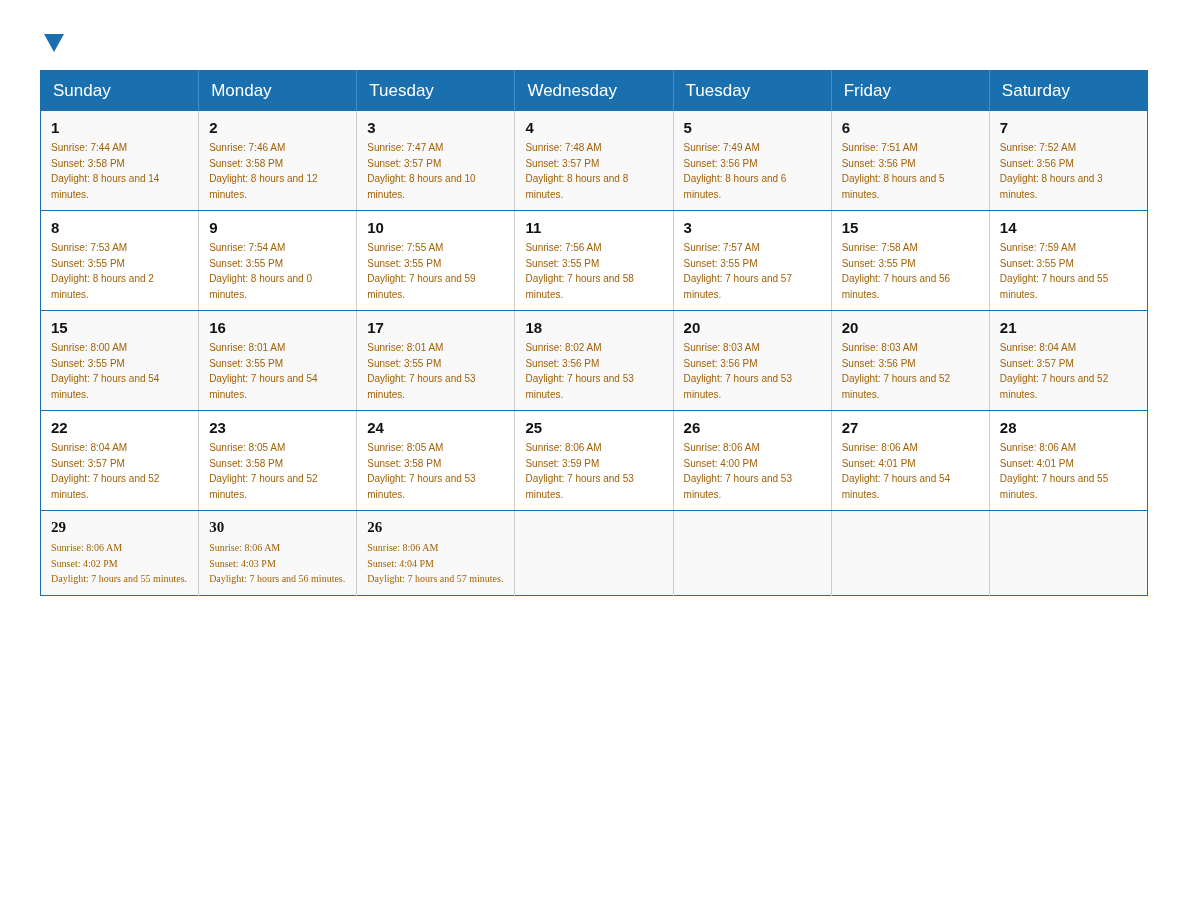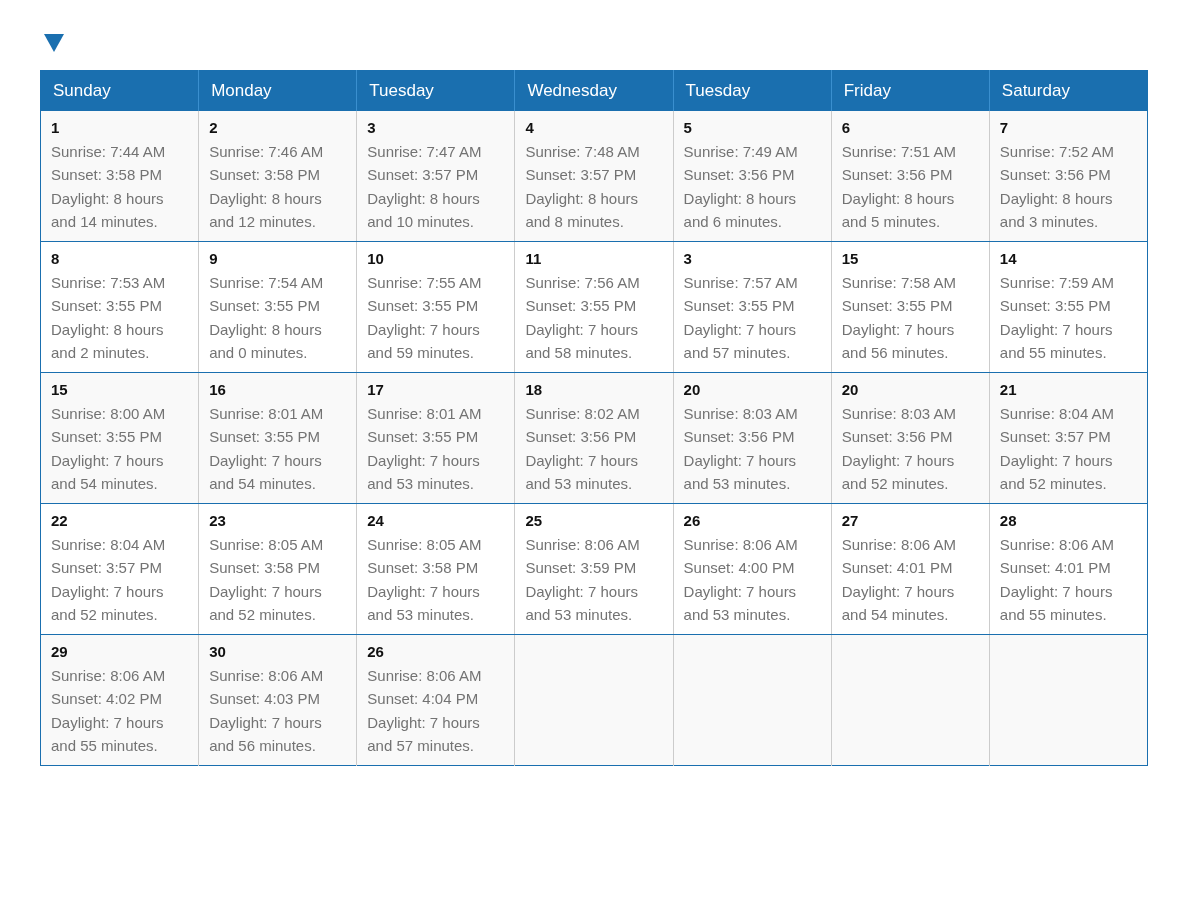--- a/index.html
+++ b/index.html
@@ -84,32 +84,33 @@
       border-right: 1px solid #ccc;
       border-bottom: 1px solid #1a6faf;
       width: calc(100% / 7);
       min-height: 100px;
     }
     .calendar td:last-child {
       border-right: none;
     }
     .calendar tr:last-child td {
       border-bottom: none;
+      font-family: Liberation Serif, serif;
     }
     .day-number {
       font-size: 15px;
       font-weight: bold;
       display: block;
       margin-bottom: 4px;
       color: #111;
     }
     .day-info {
-      font-size: 15px;
+      font-size: 10px;
       line-height: 1.55;
-      color: #737373;
+      color: #a16207;
     }
     .empty {
       background: #fff;
     }
     .calendar tbody tr:nth-child(odd) td {
       background: #f9f9f9;
     }
     .calendar tbody tr:nth-child(even) td {
       background: #fff;
     }

